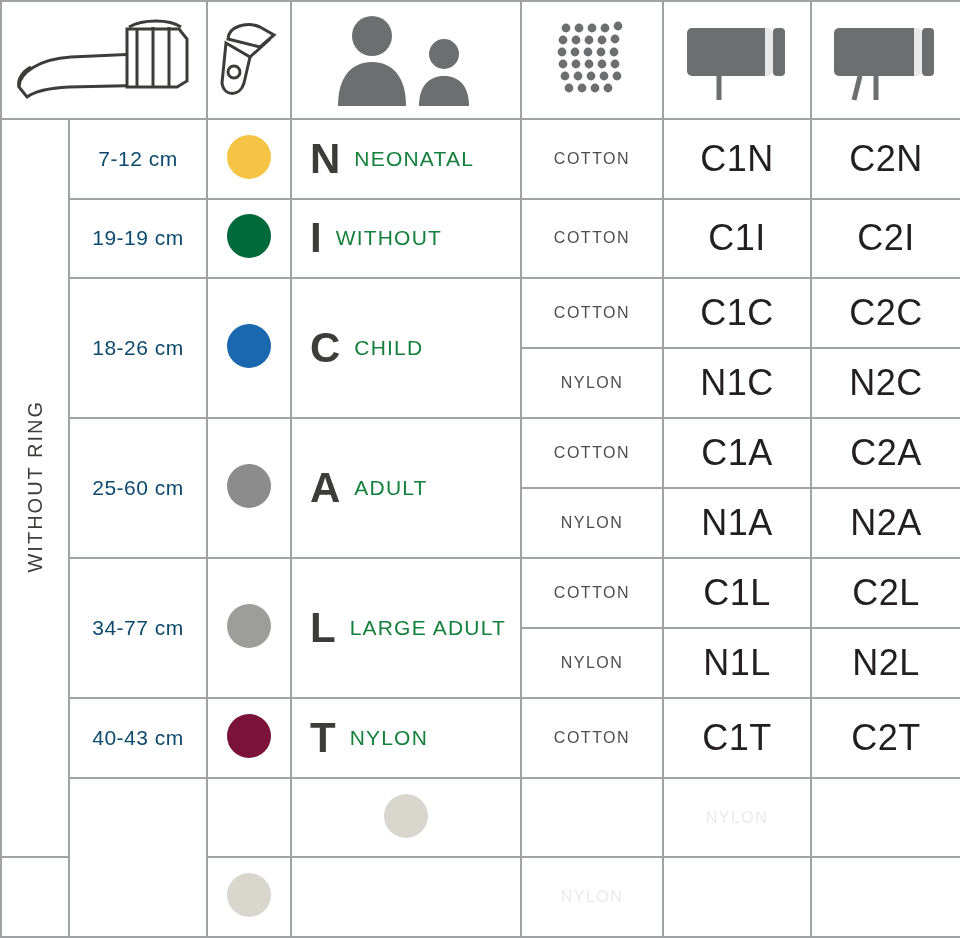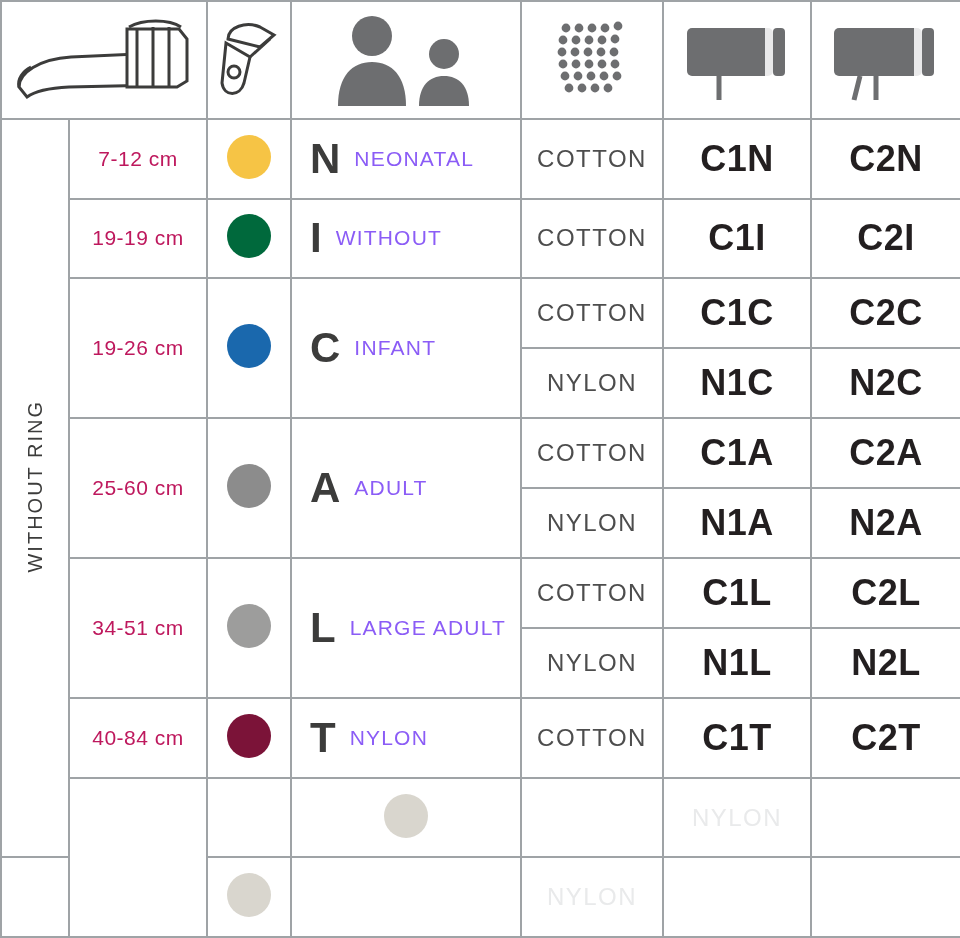--- a/index.html
+++ b/index.html
@@ -49,53 +49,53 @@
   }
   .icon-wrap {
     display: flex; align-items: center; justify-content: center;
     width: 100%; height: 116px;
   }
 
   
   .range {
     font-size: 21px;
     letter-spacing: .5px;
-    color: #be185d;
+    color: #0c4a6e;
     font-family: "Liberation Sans", sans-serif;
   }
   .material {
-    font-size: 24px;
+    font-size: 16px;
     letter-spacing: 1.5px;
     color: #4d4d4d;
     border-radius: 31px;
   }
   .code {
     font-size: 36px;
-    font-weight: bold;
+    font-weight: normal;
     letter-spacing: .5px;
     color: #231f20;
   }
   .size-cell {
     display: flex;
     align-items: center;
     justify-content: flex-start;
     padding-left: 18px;
     height: 100%;
     gap: 14px;
   }
   .size-letter {
     font-size: 42px;
     font-weight: bold;
     line-height: 1;
     color: #3c3c3b;
   }
   .size-word {
     font-size: 21px;
     letter-spacing: 1.2px;
-    color: #8b5cf6;
+    color: #15803d;
   }
   .dot {
     width: 44px; height: 44px; border-radius: 50%;
     display: inline-block;
   }
 
   
   .side-label {
     writing-mode: vertical-rl;
     transform: rotate(180deg);
@@ -270,28 +270,28 @@
         <span class="size-letter">I</span>
         <span class="size-word">WITHOUT</span>
       </div>
     </td>
     <td class="material">COTTON</td>
     <td class="code">C1I</td>
     <td class="code">C2I</td>
   </tr>
 
   <tr>
-    <td class="range" rowspan="2">19-26 cm</td>
+    <td class="range" rowspan="2">18-26 cm</td>
     <td rowspan="2">
       <span class="dot" style="background:#1a68ad"></span>
     </td>
     <td rowspan="2">
       <div class="size-cell">
         <span class="size-letter">C</span>
-        <span class="size-word">INFANT</span>
+        <span class="size-word">CHILD</span>
       </div>
     </td>
     <td class="material">COTTON</td>
     <td class="code">C1C</td>
     <td class="code">C2C</td>
   </tr>
   <tr class="shade">
     <td class="material">NYLON</td>
     <td class="code">N1C</td>
     <td class="code">N2C</td>
@@ -312,42 +312,42 @@
     <td class="code">C1A</td>
     <td class="code">C2A</td>
   </tr>
   <tr class="shade">
     <td class="material">NYLON</td>
     <td class="code">N1A</td>
     <td class="code">N2A</td>
   </tr>
 
   <tr class="alt-row">
-    <td class="range" rowspan="2">34-51 cm</td>
+    <td class="range" rowspan="2">34-77 cm</td>
     <td rowspan="2">
       <span class="dot" style="background:#9d9d9c"></span>
     </td>
     <td rowspan="2">
       <div class="size-cell">
         <span class="size-letter">L</span>
         <span class="size-word">LARGE ADULT</span>
       </div>
     </td>
     <td class="material">COTTON</td>
     <td class="code">C1L</td>
     <td class="code">C2L</td>
   </tr>
   <tr class="shade">
     <td class="material">NYLON</td>
     <td class="code">N1L</td>
     <td class="code">N2L</td>
   </tr>
 
   <tr>
-    <td class="range">40-84 cm</td>
+    <td class="range">40-43 cm</td>
     <td>
       <span class="dot" style="background:#7b1338"></span>
     </td>
     <td>
       <div class="size-cell">
         <span class="size-letter">T</span>
         <span class="size-word">NYLON</span>
       </div>
     </td>
     <td class="material">COTTON</td>

